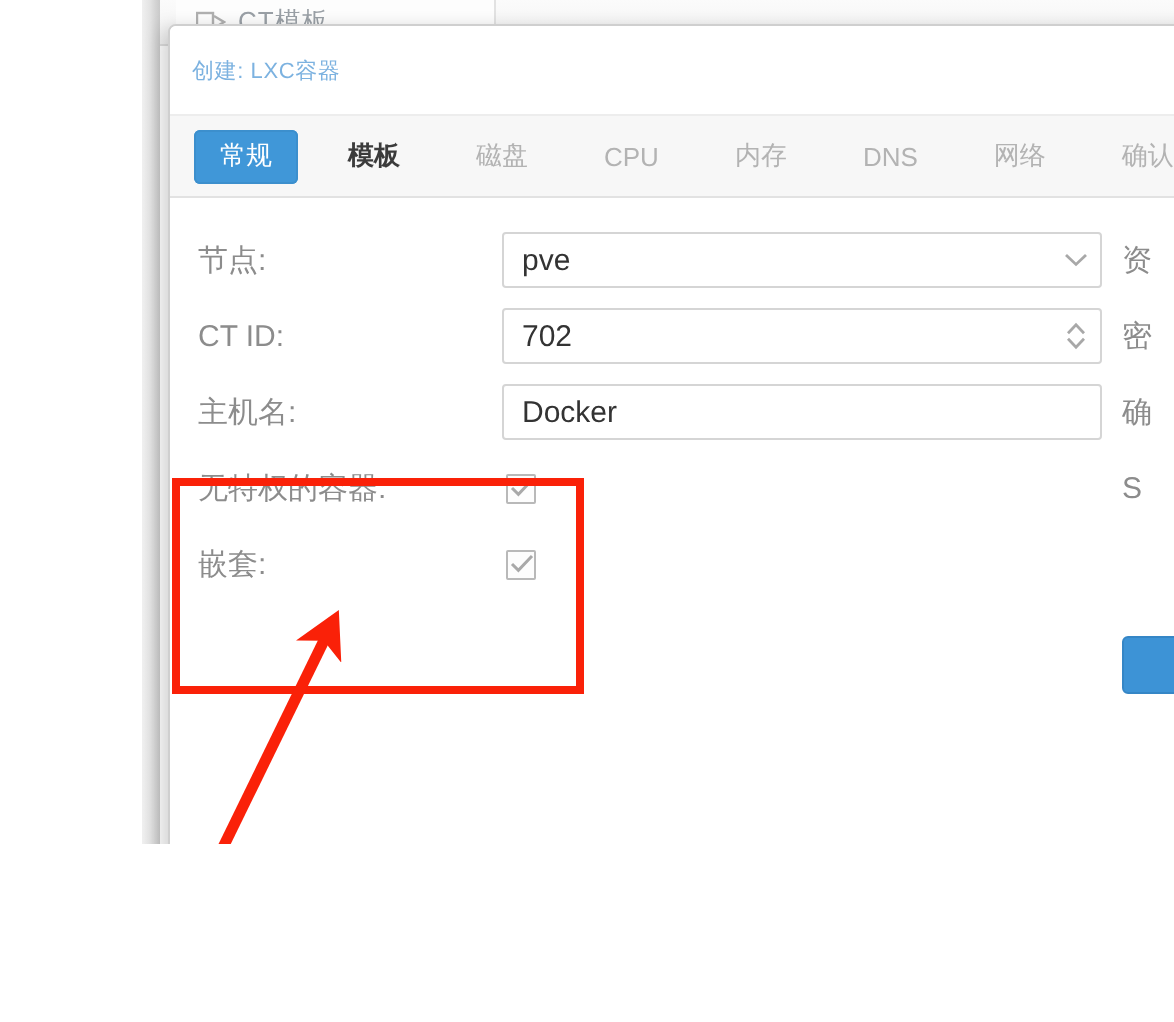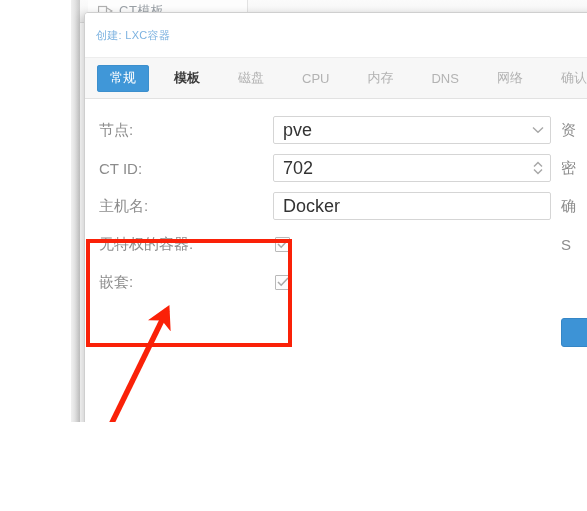--- a/index.html
+++ b/index.html
@@ -159,21 +159,20 @@
     left: 476px;
     top: 0;
     width: 140px;
   }
 
   .row {
     display: flex;
     align-items: center;
     height: 34px;
     margin-bottom: 4px;
-    gap: 22px;
   }
   .row-label {
     width: 152px;
     flex: 0 0 152px;
     font-size: 15px;
     color: #8c8c8c;
     white-space: nowrap;
   }
 
   .field {
@@ -182,21 +181,21 @@
     height: 28px;
     background: #ffffff;
     border: 1px solid #d5d5d5;
     border-radius: 2px;
     display: flex;
     align-items: center;
     box-sizing: border-box;
   }
   .field .val {
     padding-left: 9px;
-    font-size: 18px;
+    font-size: 15px;
     color: #333333;
     white-space: nowrap;
   }
   .field .trigger {
     position: absolute;
     right: 0; top: 0;
     width: 24px; height: 26px;
     display: flex;
     align-items: center;
     justify-content: center;

